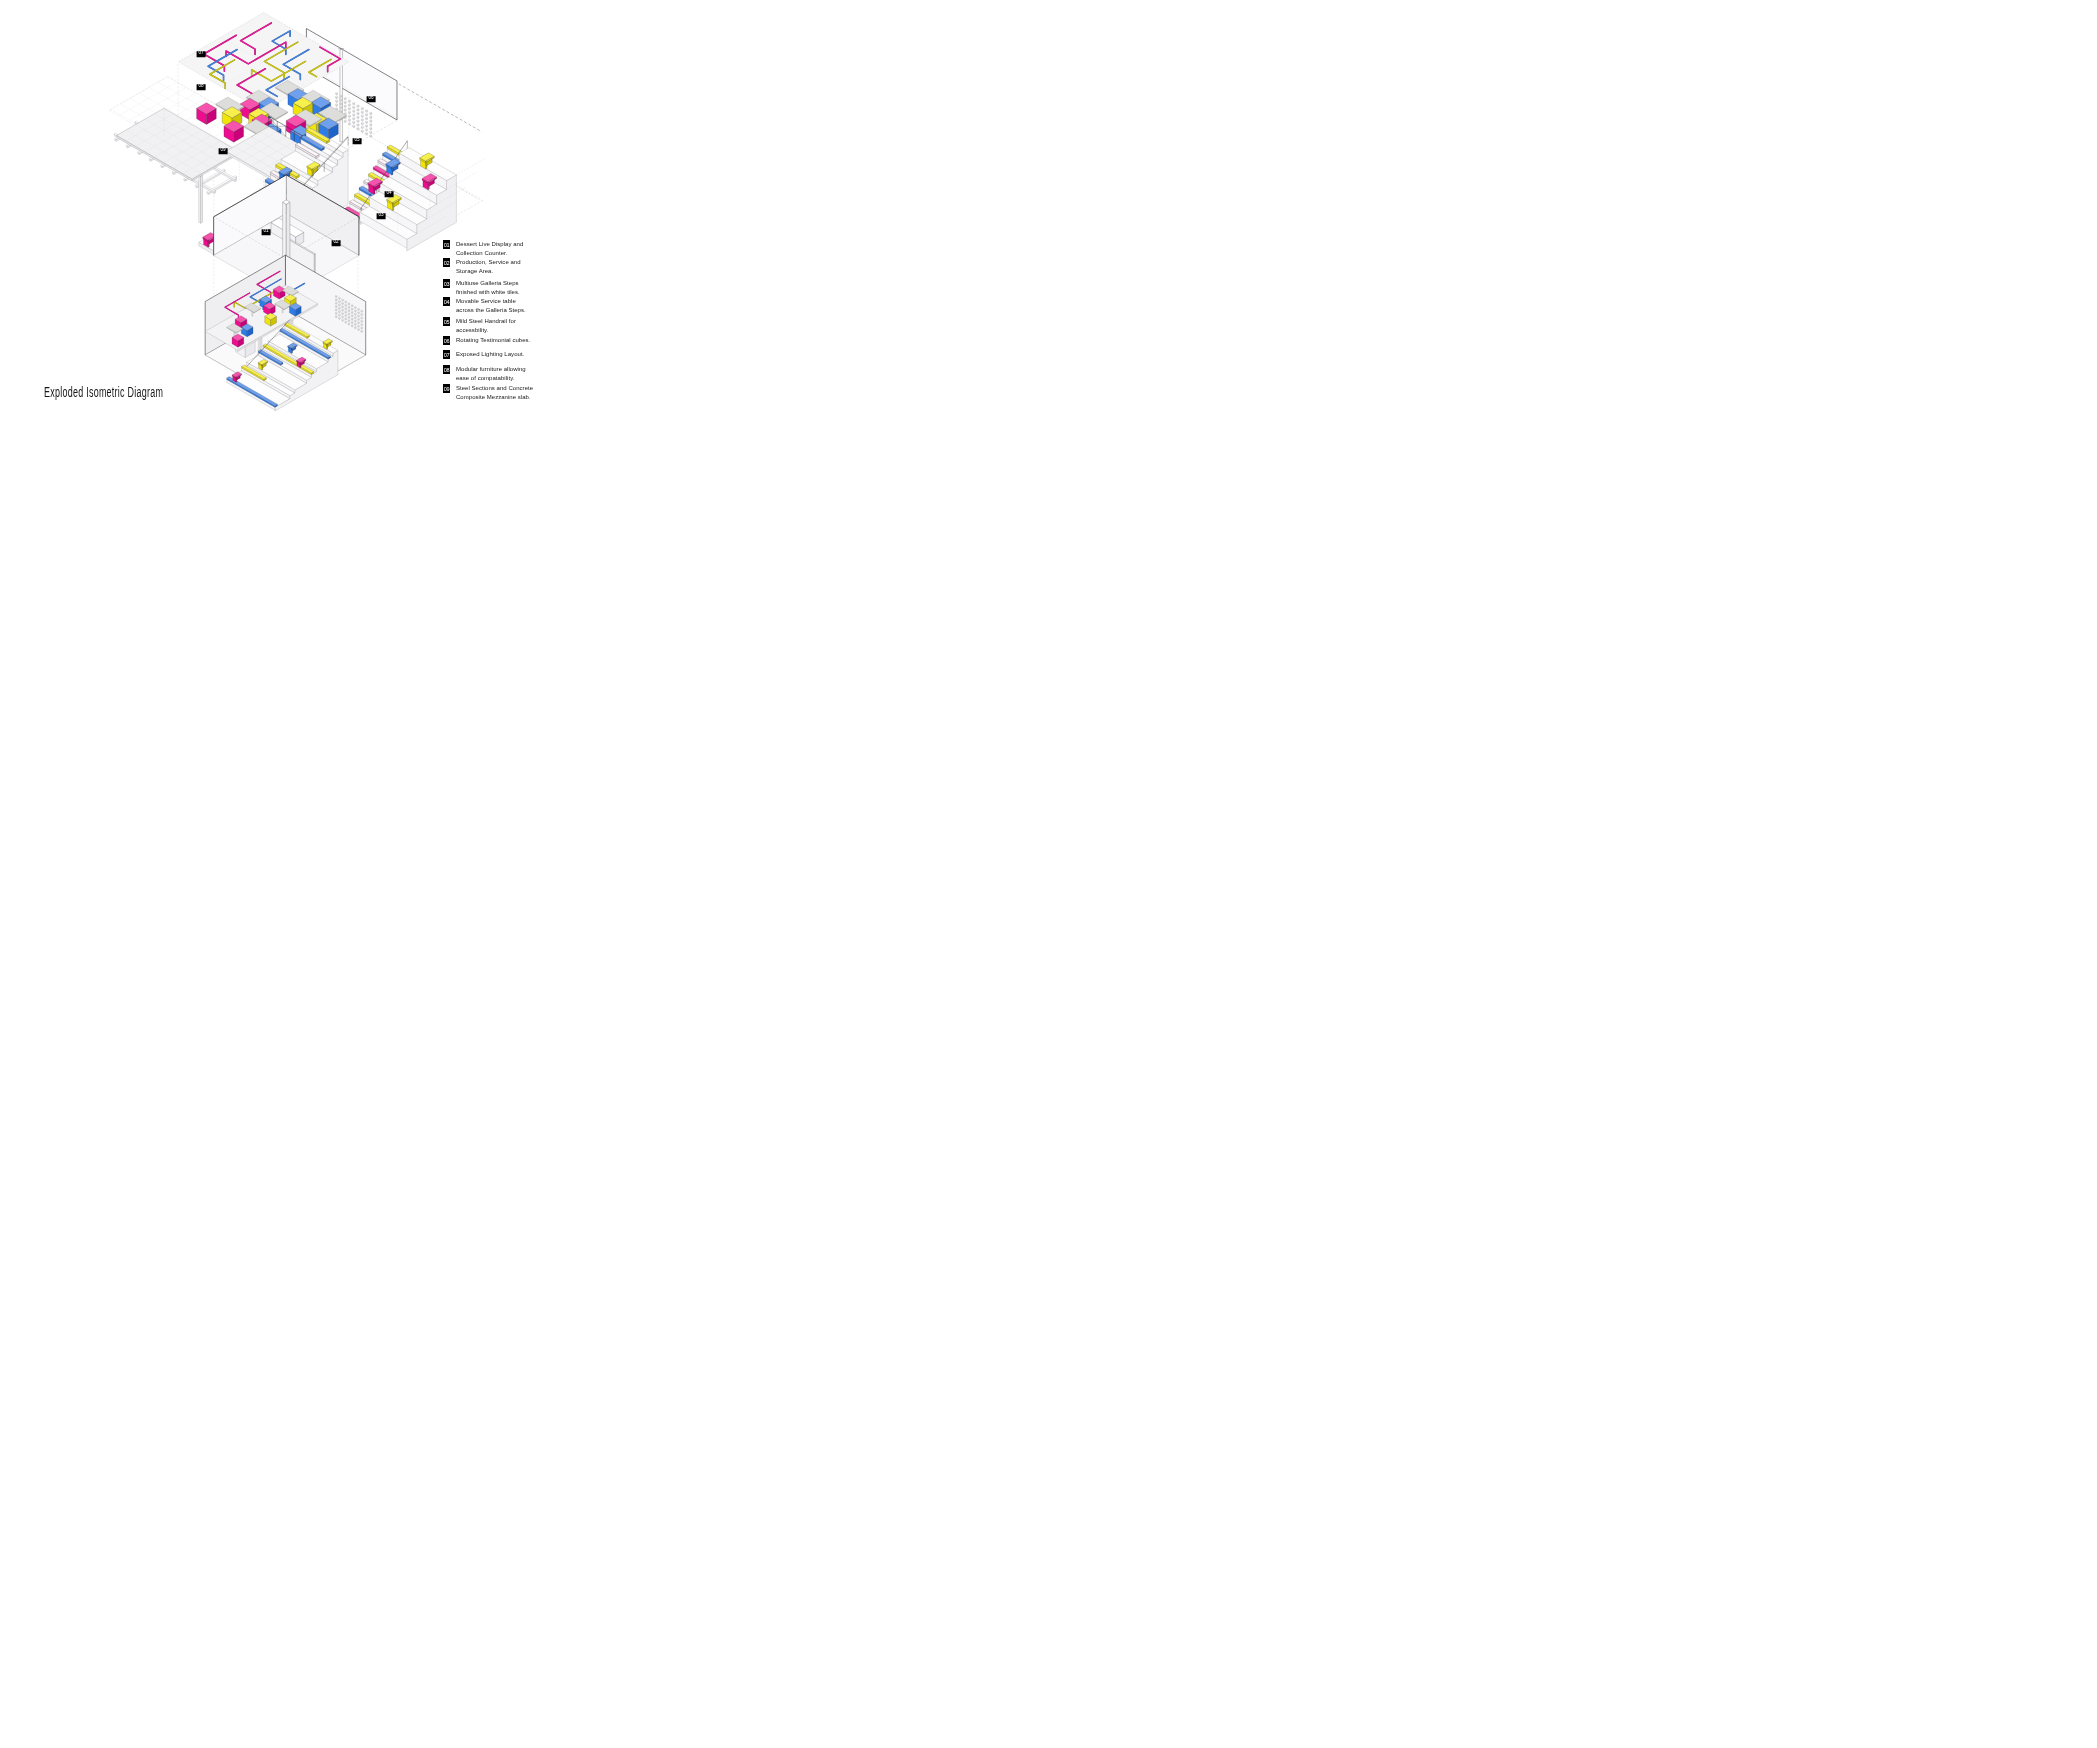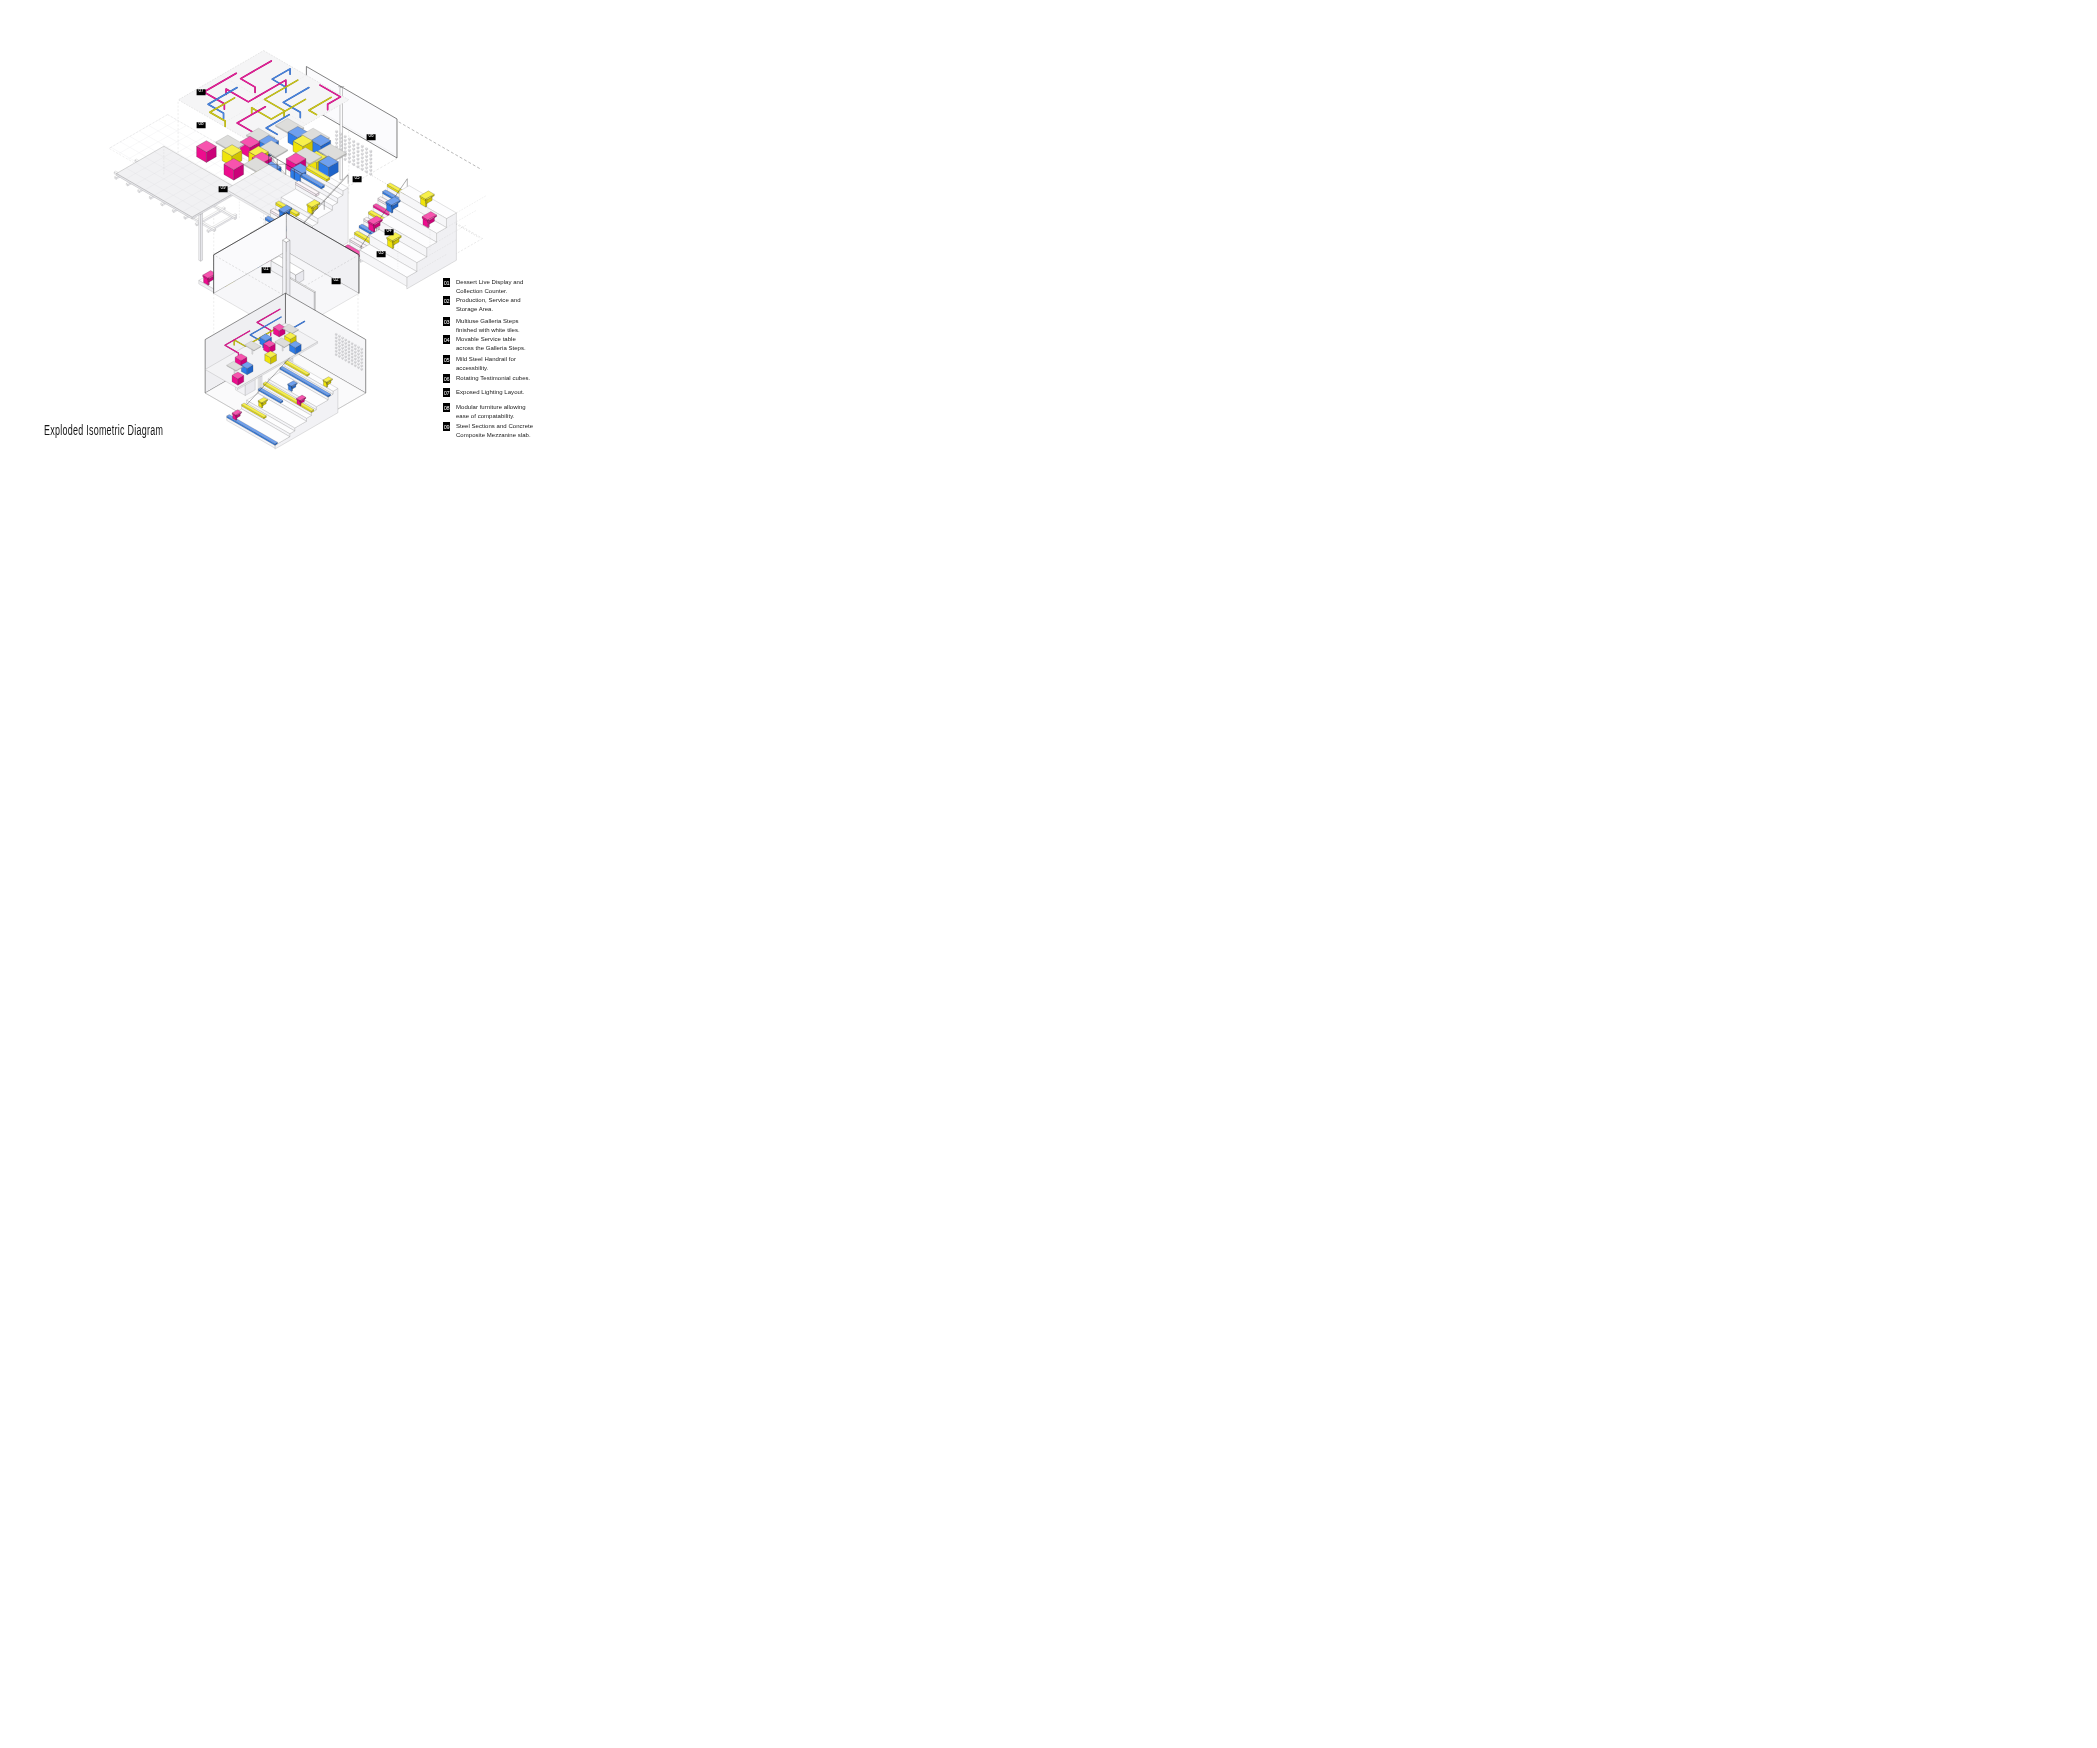--- a/index.html
+++ b/index.html
@@ -1,17 +1,17 @@
 <!DOCTYPE html>
 <html style="--magenta: #ED0D8E; --yellow: #F0E408; --blue: #2E7CE8; --pipe_magenta: #E8219A; --pipe_blue: #4A86E0; --pipe_yellow: #CDC81E; --surface: #F5F5F6; --line_ink: #1A1A1A; --label_bg: #000000; --label_text: #FFFFFF;font-size:6.7px"><head>
 <meta charset="utf-8">
 <style>
   html,body{margin:0;padding:0;background:#ffffff;}
   .stage{position:relative;width:552px;height:437px;background:#fff;overflow:hidden;
-         font-family:"Liberation Sans", sans-serif;margin-top:38px;}
+         font-family:"Liberation Sans", sans-serif;}
   #iso{position:absolute;left:0;top:0;width:552px;height:437px;}
   .chip{position:absolute;transform:translate(-50%,-50%);background:var(--label_bg,#000);
         color:var(--label_text,#fff);width:8.8px;height:5.5px;display:flex;align-items:center;
         justify-content:center;font-size:4.6px;letter-spacing:-0.1px;line-height:1;}
   .chip-07{left:201px;top:54px;} .chip-08{left:201px;top:87px;}
   .chip-06{left:371px;top:99px;} .chip-05{left:357px;top:141px;}
   .chip-09{left:223px;top:151px;} .chip-04{left:389px;top:194px;}
   .chip-03{left:381px;top:216px;} .chip-01{left:266px;top:232px;}
   .chip-02{left:336px;top:243px;}
   .legend{position:absolute;left:443px;top:0;width:107px;}

